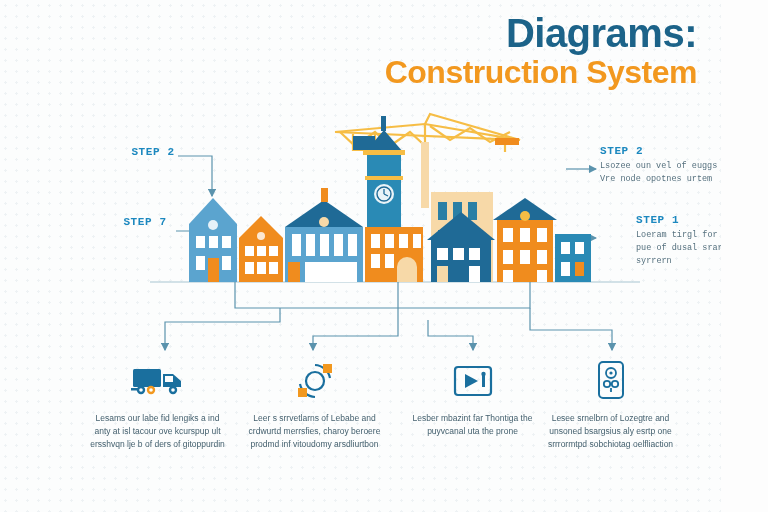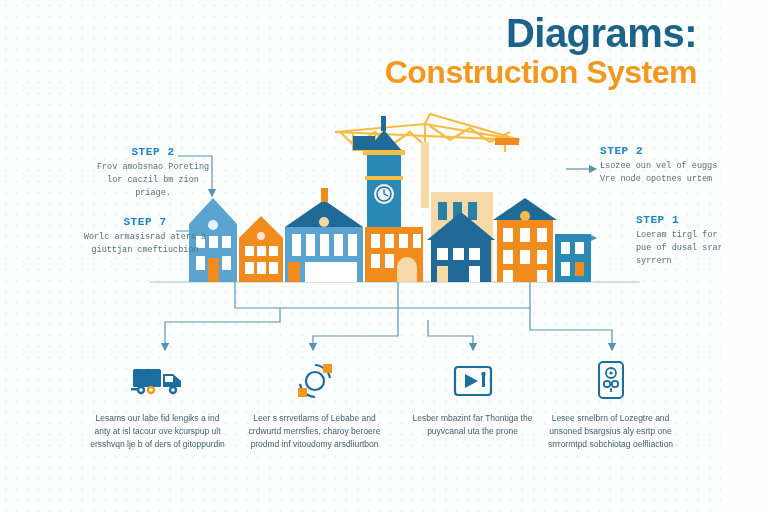--- a/index.html
+++ b/index.html
@@ -270,26 +270,24 @@
       <rect x="380" y="122" width="36" height="48" fill="#2a8ab5"></rect>
       <rect x="386" y="130" width="9" height="12" fill="#ffffff"></rect>
       <rect x="400" y="130" width="9" height="12" fill="#ffffff"></rect>
       <rect x="386" y="150" width="9" height="14" fill="#ffffff"></rect>
       <rect x="400" y="150" width="9" height="14" fill="#f08c1e"></rect>
     </g>
   </svg>
 
   <div class="step-block step-left" id="step-left-1">
     <div class="step-kicker">STEP 2</div>
-    <div class="step-body">Frov amobsnao Poreting lor caczil bm zion priage.</div>
   </div>
 
   <div class="step-block step-left" id="step-left-2">
     <div class="step-kicker">STEP 7</div>
-    <div class="step-body">Worlc armasisrad aterx a giuttjan cmeftiucbion</div>
   </div>
 
   <div class="step-block step-right" id="step-right-1">
     <div class="step-kicker">STEP 2</div>
     <div class="step-body">Lsozee oun vel of euggs Vre node opotnes urtem</div>
   </div>
 
   <div class="step-block step-right" id="step-right-2">
     <div class="step-kicker">STEP 1</div>
     <div class="step-body">Loeram tirgl for wtine pue of dusal srarks syrrern</div>

